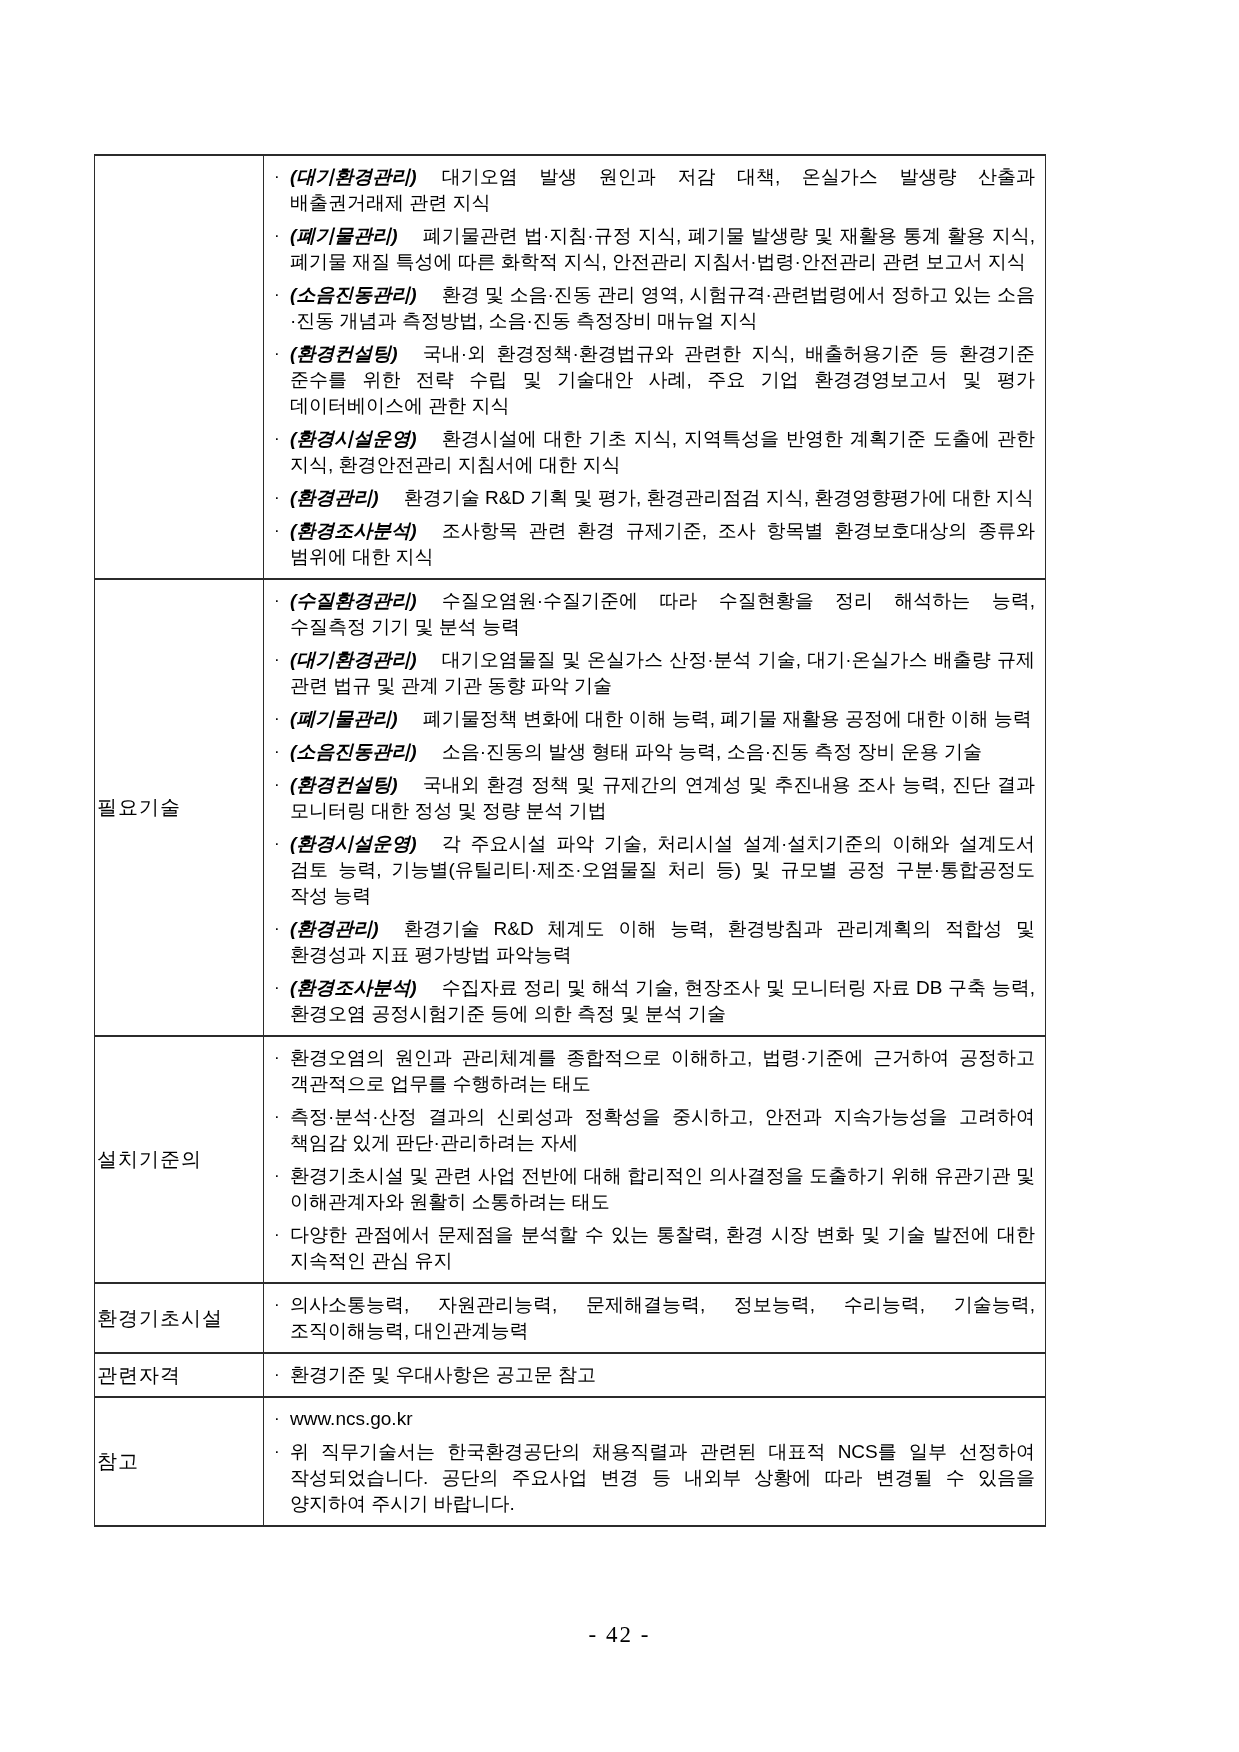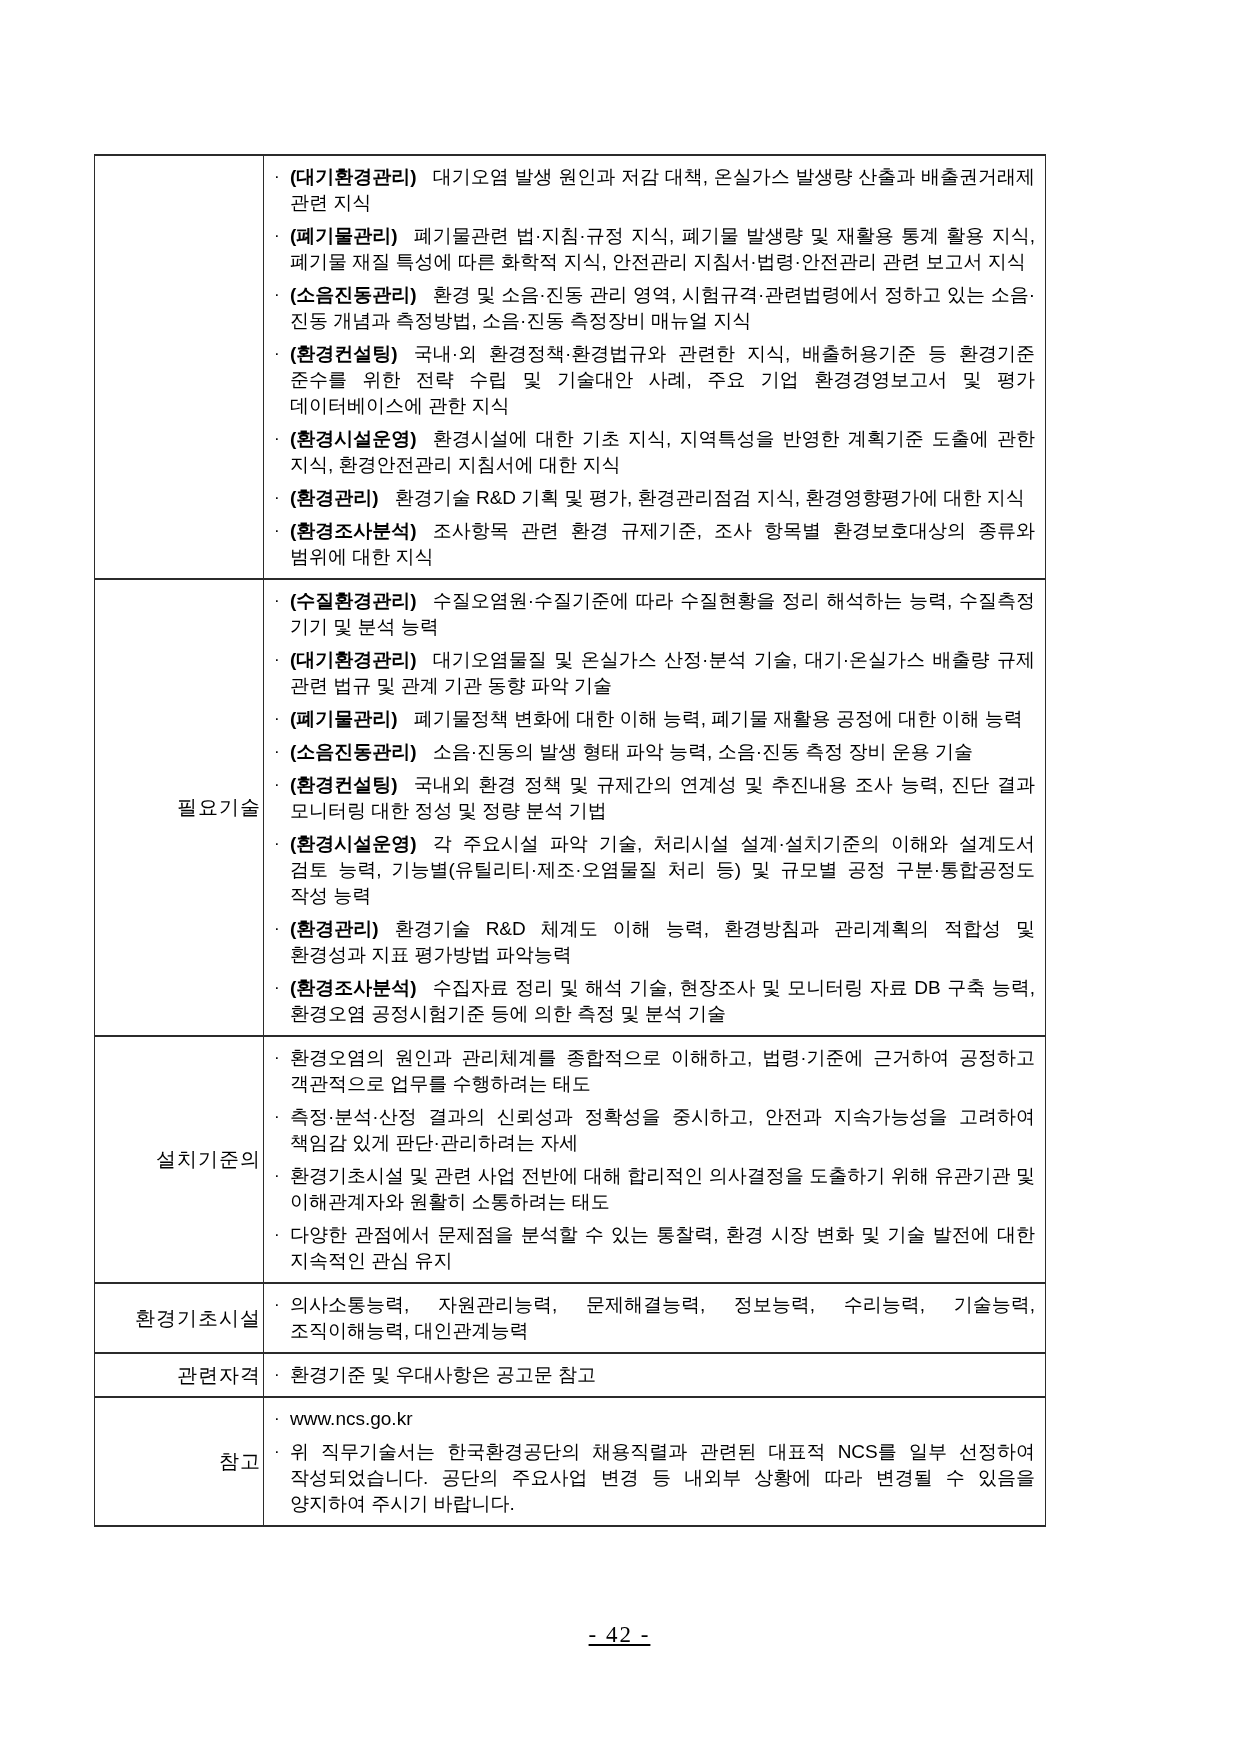--- a/index.html
+++ b/index.html
@@ -21,21 +21,21 @@
   }
   table.job-table td {
     border-top: 2px solid #2b2b2b;
     border-bottom: 2px solid #2b2b2b;
     border-left: 1px solid #2b2b2b;
     border-right: 1px solid #2b2b2b;
     vertical-align: middle;
   }
   td.label-cell {
     width: 164px;
-    text-align: right;
+    text-align: left;
     font-size: 20px;
     letter-spacing: 1px;
     padding: 4px 2px;
   }
   td.content-cell {
     padding: 8px 10px 8px 6px;
   }
   ul.bullet-list {
     list-style: none;
     margin: 0;
@@ -51,31 +51,30 @@
     word-break: keep-all;
   }
   ul.bullet-list li + li { margin-top: 7px; }
   ul.bullet-list .bullet {
     position: absolute;
     left: 4px;
     top: 0;
     font-size: 17px;
   }
   ul.bullet-list .tag { font-weight: 700; }
-  ul.bullet-list .tag:not(:empty) { margin-right: 16px; }
+  ul.bullet-list .tag:not(:empty) { margin-right: 25px; font-style: italic; }
   .page-number {
     position: absolute;
     left: 0;
     top: 1622px;
     width: 100%;
     text-align: center;
     font-family: "Liberation Serif", "DejaVu Serif", serif;
     font-size: 23px;
     letter-spacing: 2px;
-    text-decoration: underline;
   }
 </style>
 </head>
 <body>
 
 <div class="page">
   <table class="job-table">
     <tbody id="table-body">
         <tr style="height: 389px;">
           <td class="label-cell"></td>

